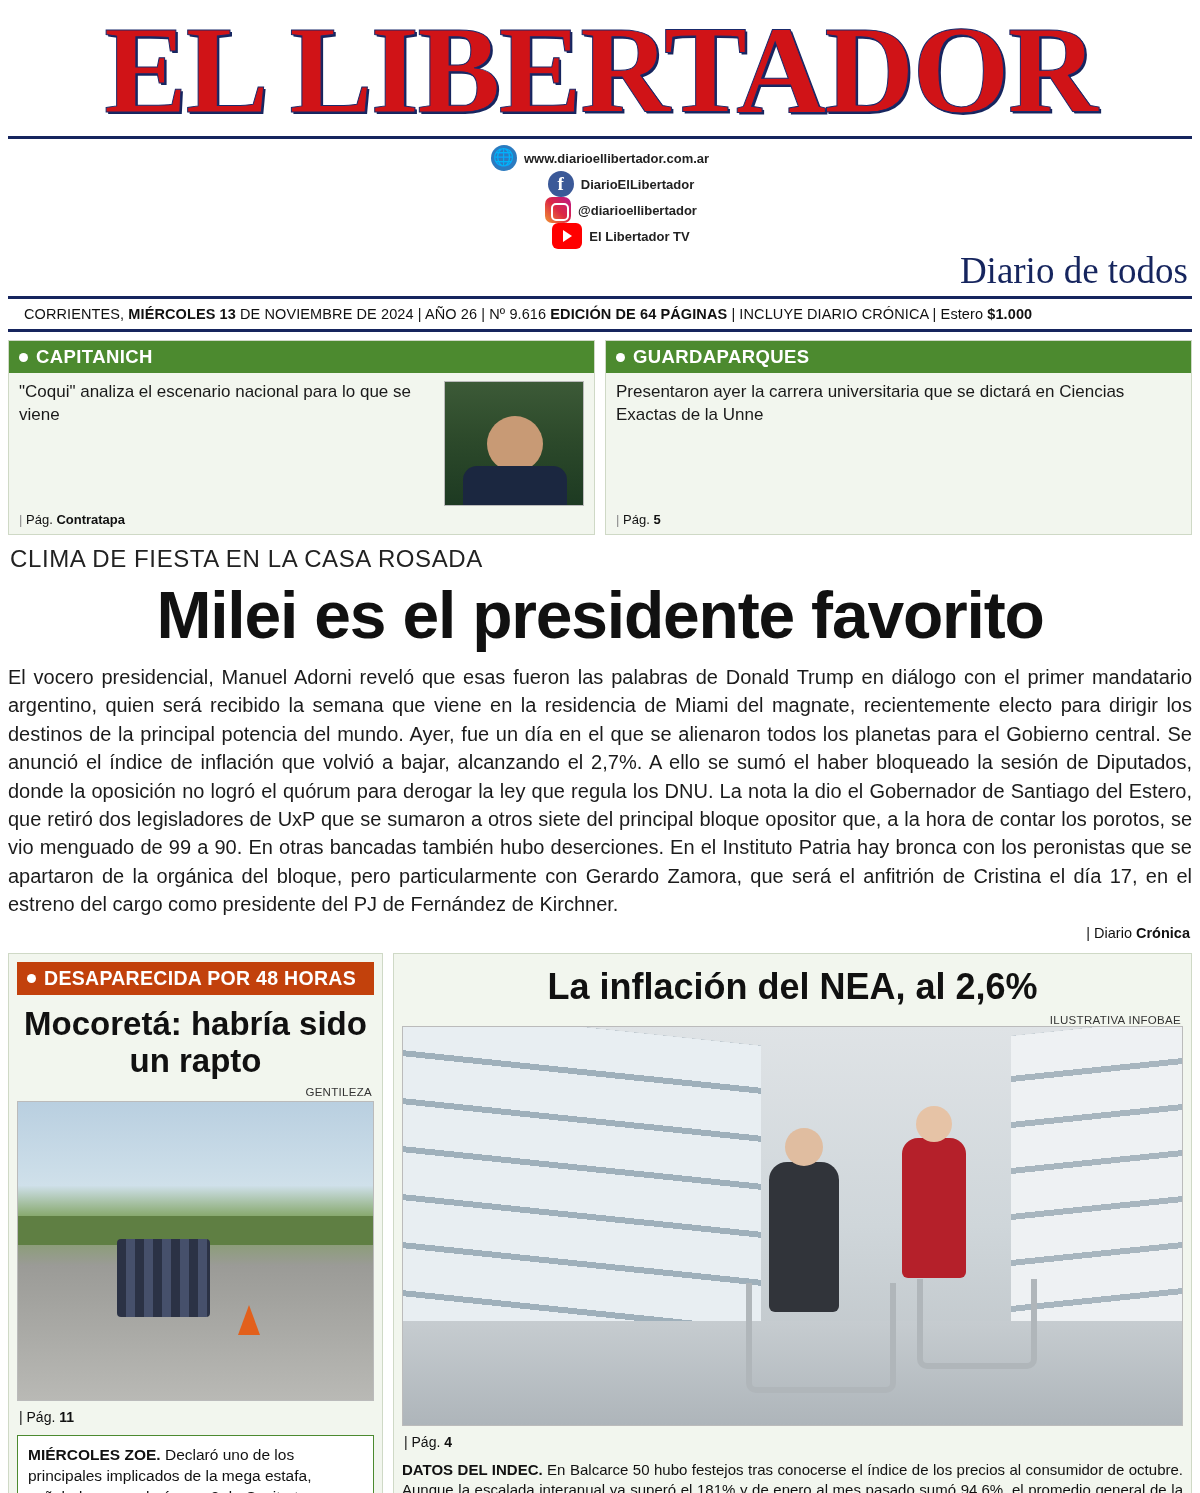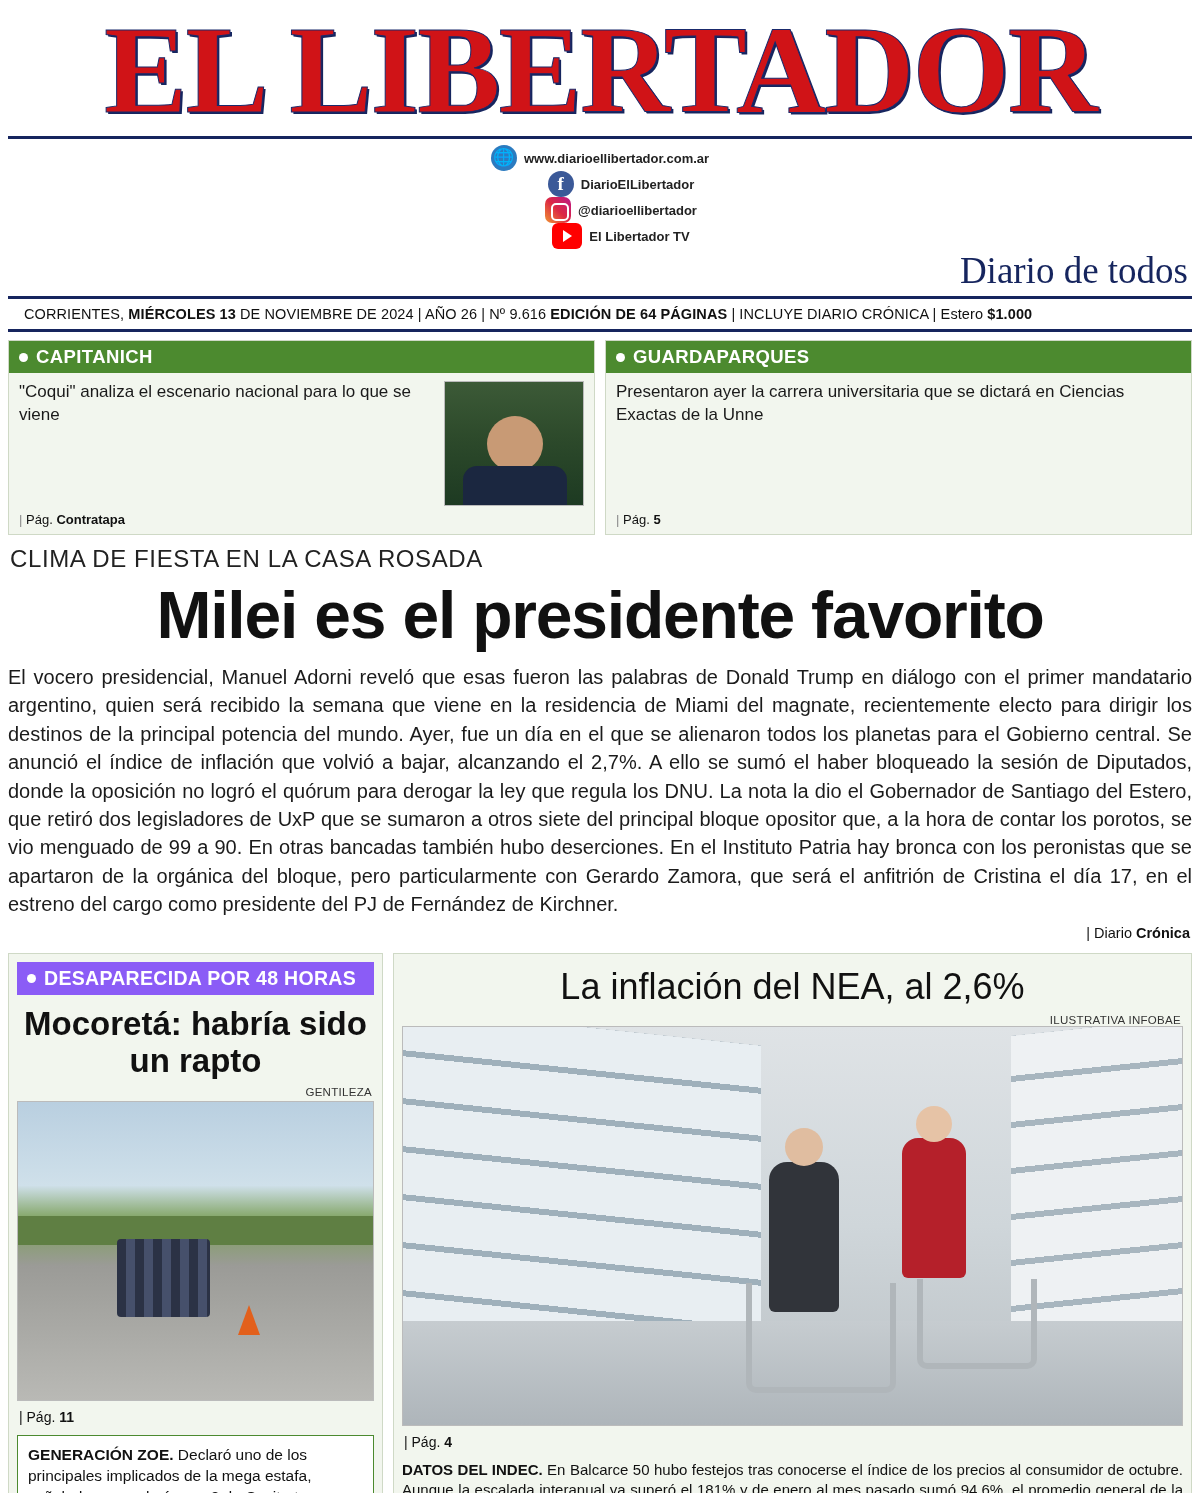--- a/index.html
+++ b/index.html
@@ -90,34 +90,34 @@
     font-size:66px; font-weight:bold; letter-spacing:-1.2px;
     text-align:center; margin:4px 0 10px 0; color:#111;
   }
   .lead-body { font-size:20px; line-height:1.42; text-align:justify; color:#1b1b1b; }
   .lead-credit { text-align:right; font-size:14.5px; padding:6px 2px 0 0; }
 
   
   .bottom { display:flex; gap:10px; margin-top:12px; }
   .col-left { width:375px; flex:0 0 auto; border:1px solid #cfd9c6; background:#f2f6ee; padding:8px; display:flex; flex-direction:column; }
   .left-flag {
-    background:#8b5cf6; color:#fff; font-weight:bold; font-size:19.5px; letter-spacing:0.3px;
+    background:#c2410c; color:#fff; font-weight:bold; font-size:19.5px; letter-spacing:0.3px;
     padding:5px 10px; display:flex; align-items:center; gap:8px;
   }
   .left-title { font-size:33px; font-weight:bold; text-align:center; line-height:1.15; margin:10px 4px 6px 4px; }
   .credit-right { text-align:right; font-size:11.5px; color:#333; letter-spacing:0.3px; padding-right:2px; }
   .left-photo { width:100%; height:300px; border:1px solid #bbb; overflow:hidden; position:relative; margin-top:3px; }
   .pag { font-size:14px; padding:8px 0 4px 2px; }
   .pag b { font-weight:bold; }
   .box-note { border:1px solid #4c8a2f; background:#fff; padding:9px 10px; font-size:15.5px; line-height:1.35; margin-top:6px; }
   .box-note .lbl { font-weight:bold; }
   .box-note .pagr { text-align:right; font-size:14px; margin-top:4px; }
 
   .col-right { flex:1 1 auto; border:1px solid #cfd9c6; background:#f2f6ee; padding:8px; display:flex; flex-direction:column; }
-  .right-title { font-size:36px; font-weight:normal; text-align:center; margin:4px 0 6px 0; }
+  .right-title { font-size:36px; font-weight:bold; text-align:center; margin:4px 0 6px 0; }
   .right-photo { width:100%; height:400px; border:1px solid #bbb; overflow:hidden; position:relative; }
   .right-foot { font-size:15px; line-height:1.35; padding-top:6px; text-align:justify; }
   .right-foot .lbl { font-weight:bold; }
 
   
   .photo-capitanich { background:linear-gradient(#3c5a37 0%, #2d4a2b 45%, #1d3a22 100%); }
   .photo-capitanich:before{ content:""; position:absolute; left:42px; top:34px; width:56px; height:56px; border-radius:50%; background:#c89a75; }
   .photo-capitanich:after{ content:""; position:absolute; left:18px; top:84px; width:104px; height:60px; background:#1b2740; border-radius:14px 14px 0 0; }
   .photo-avanza { background:linear-gradient(#6d6257 0%, #4c453d 100%); }
   .photo-avanza:before{ content:""; position:absolute; left:34px; top:26px; width:54px; height:58px; border-radius:50% 50% 45% 45%; background:#d8b79b; }
@@ -230,21 +230,21 @@
       <div class="left-title">Mocoretá: habría sido un rapto</div>
       <div class="credit-right">GENTILEZA</div>
       <div class="left-photo">
         <span class="ph photo-street"></span>
         <span class="cone"></span>
       </div>
       <div class="pag">
         <span>| Pág. </span><b>11</b>
       </div>
       <div class="box-note">
-        <span class="lbl">GENERACIÓN ZOE.</span><span> Declaró uno de los principales implicados de la mega estafa, señalado como el número 2 de Cositorto.</span>
+        <span class="lbl">MIÉRCOLES ZOE.</span><span> Declaró uno de los principales implicados de la mega estafa, señalado como el número 2 de Cositorto.</span>
         <div class="pagr">
           <span>| Pág. </span><b>11</b>
         </div>
       </div>
     </div>
 
     <div class="col-right">
       <div class="right-title">La inflación del NEA, al 2,6%</div>
       <div class="credit-right">ILUSTRATIVA INFOBAE</div>
       <div class="right-photo">

